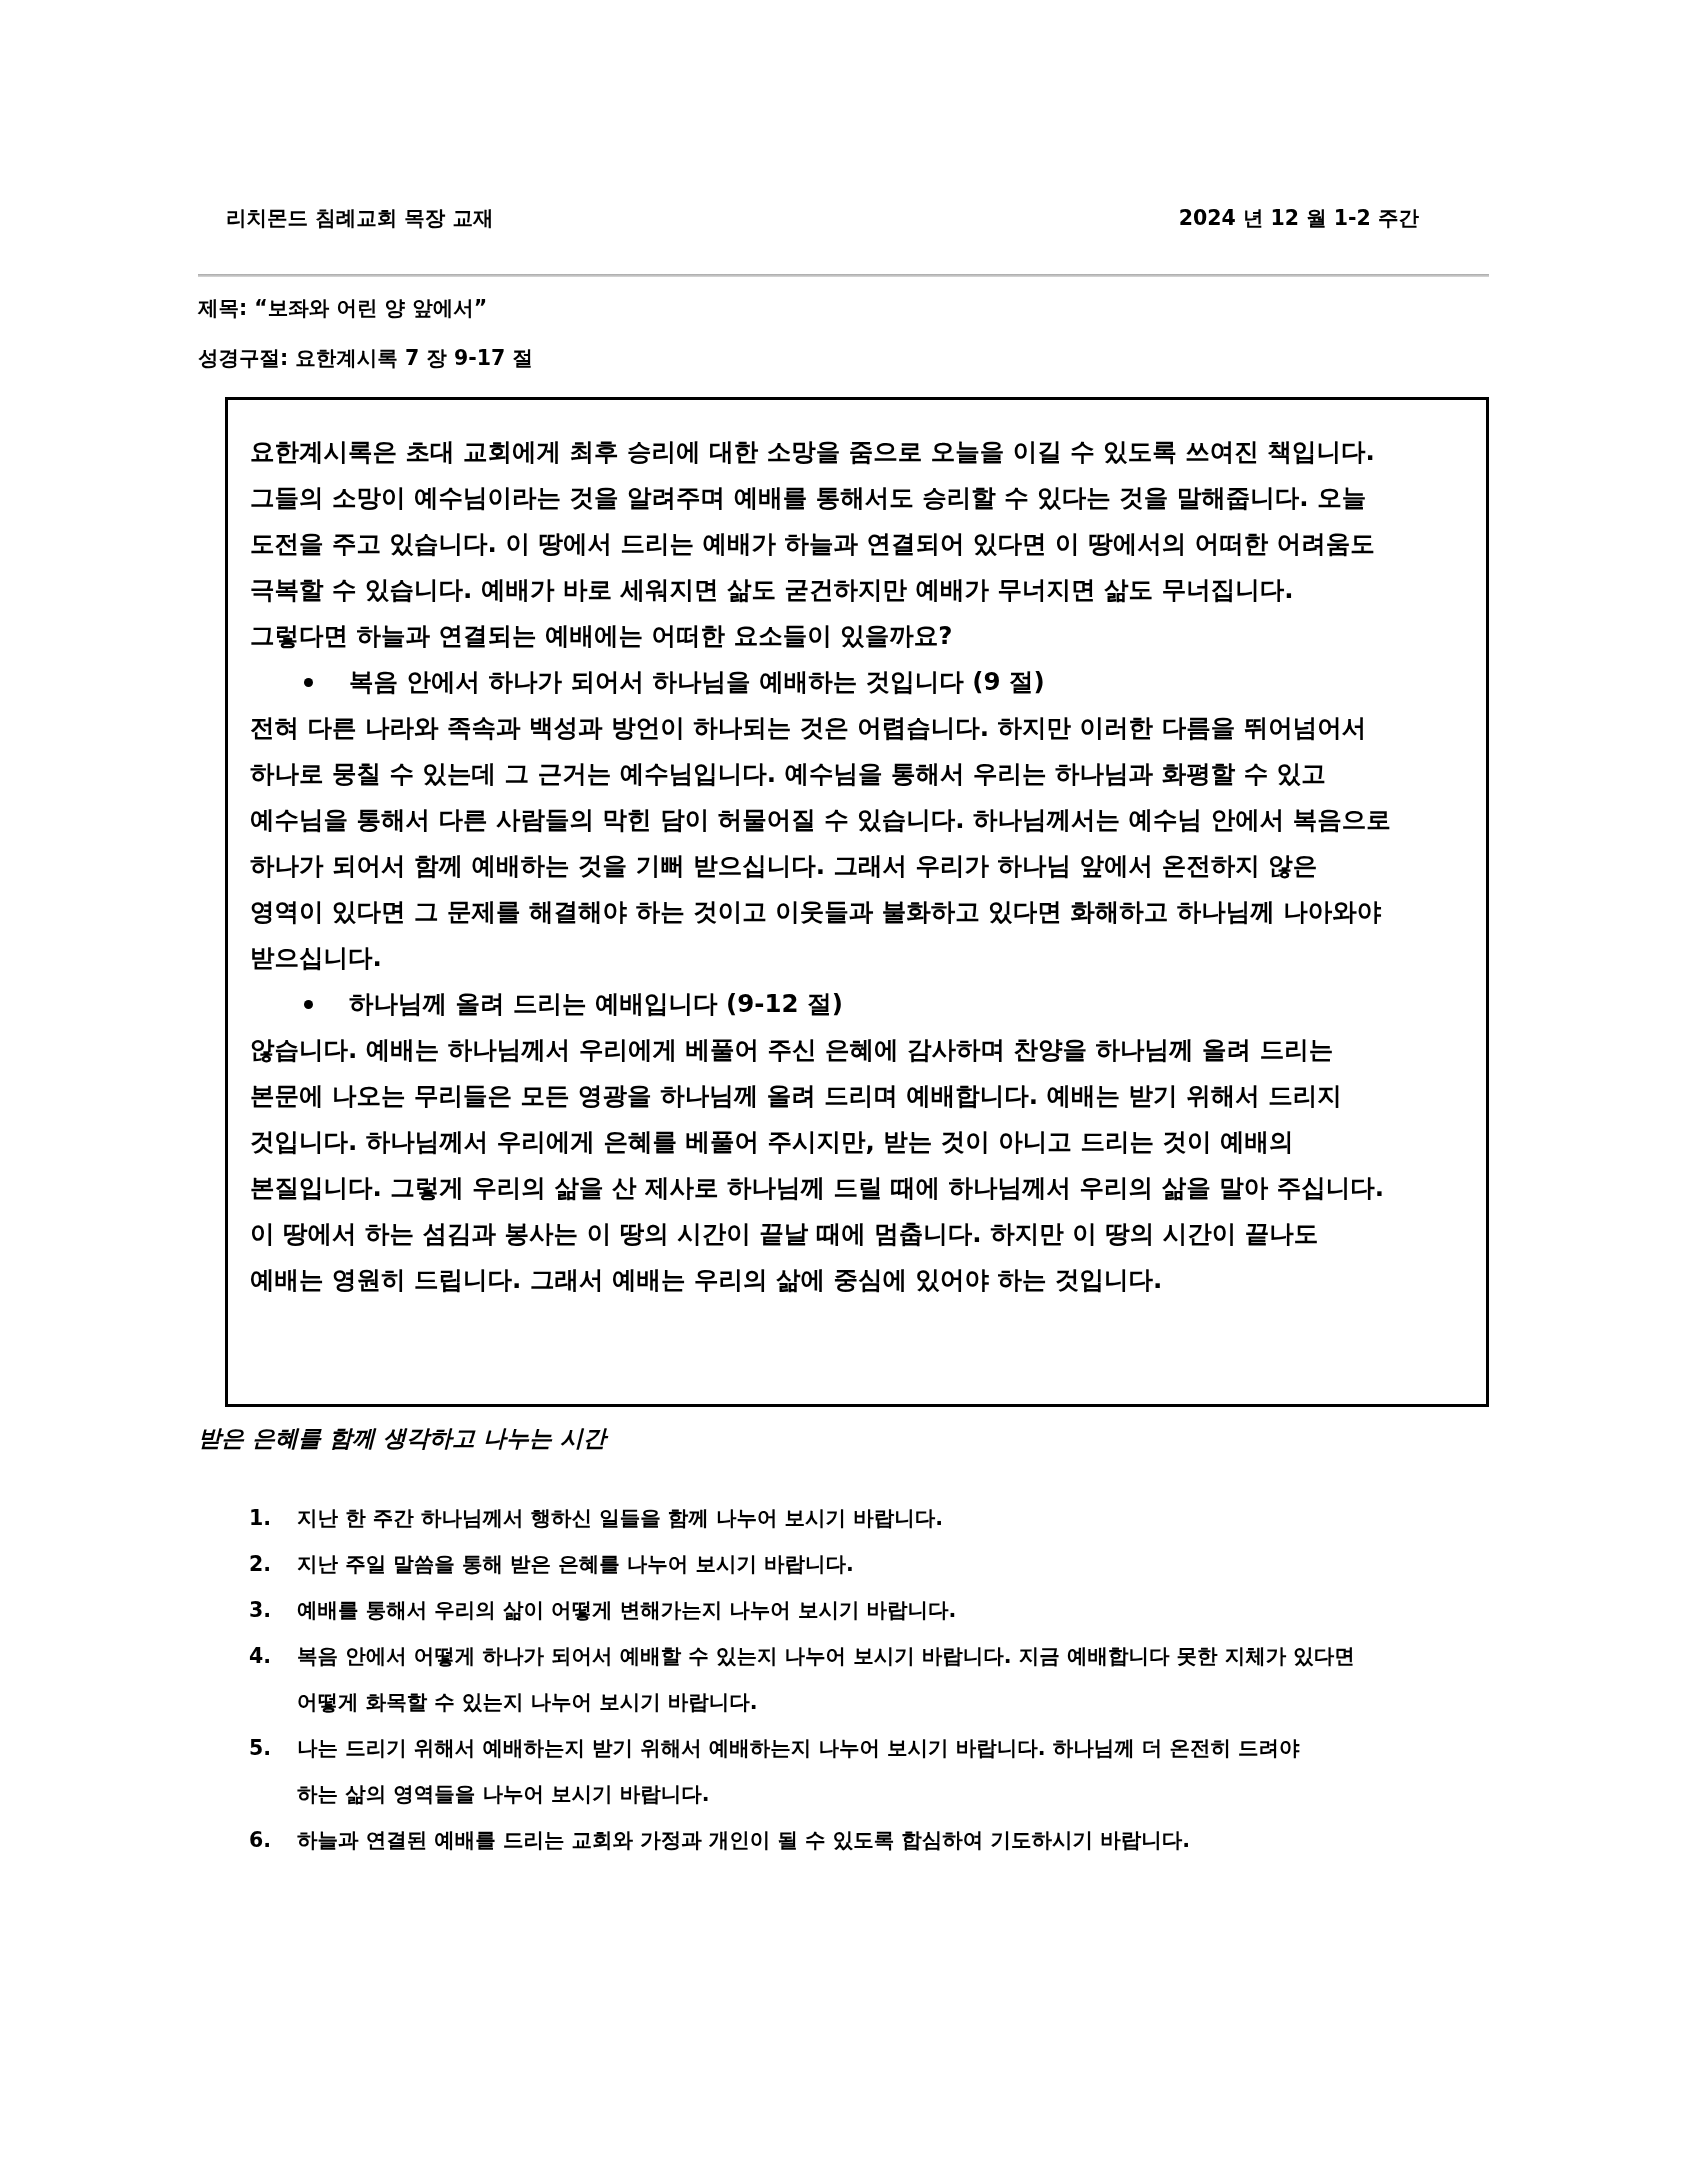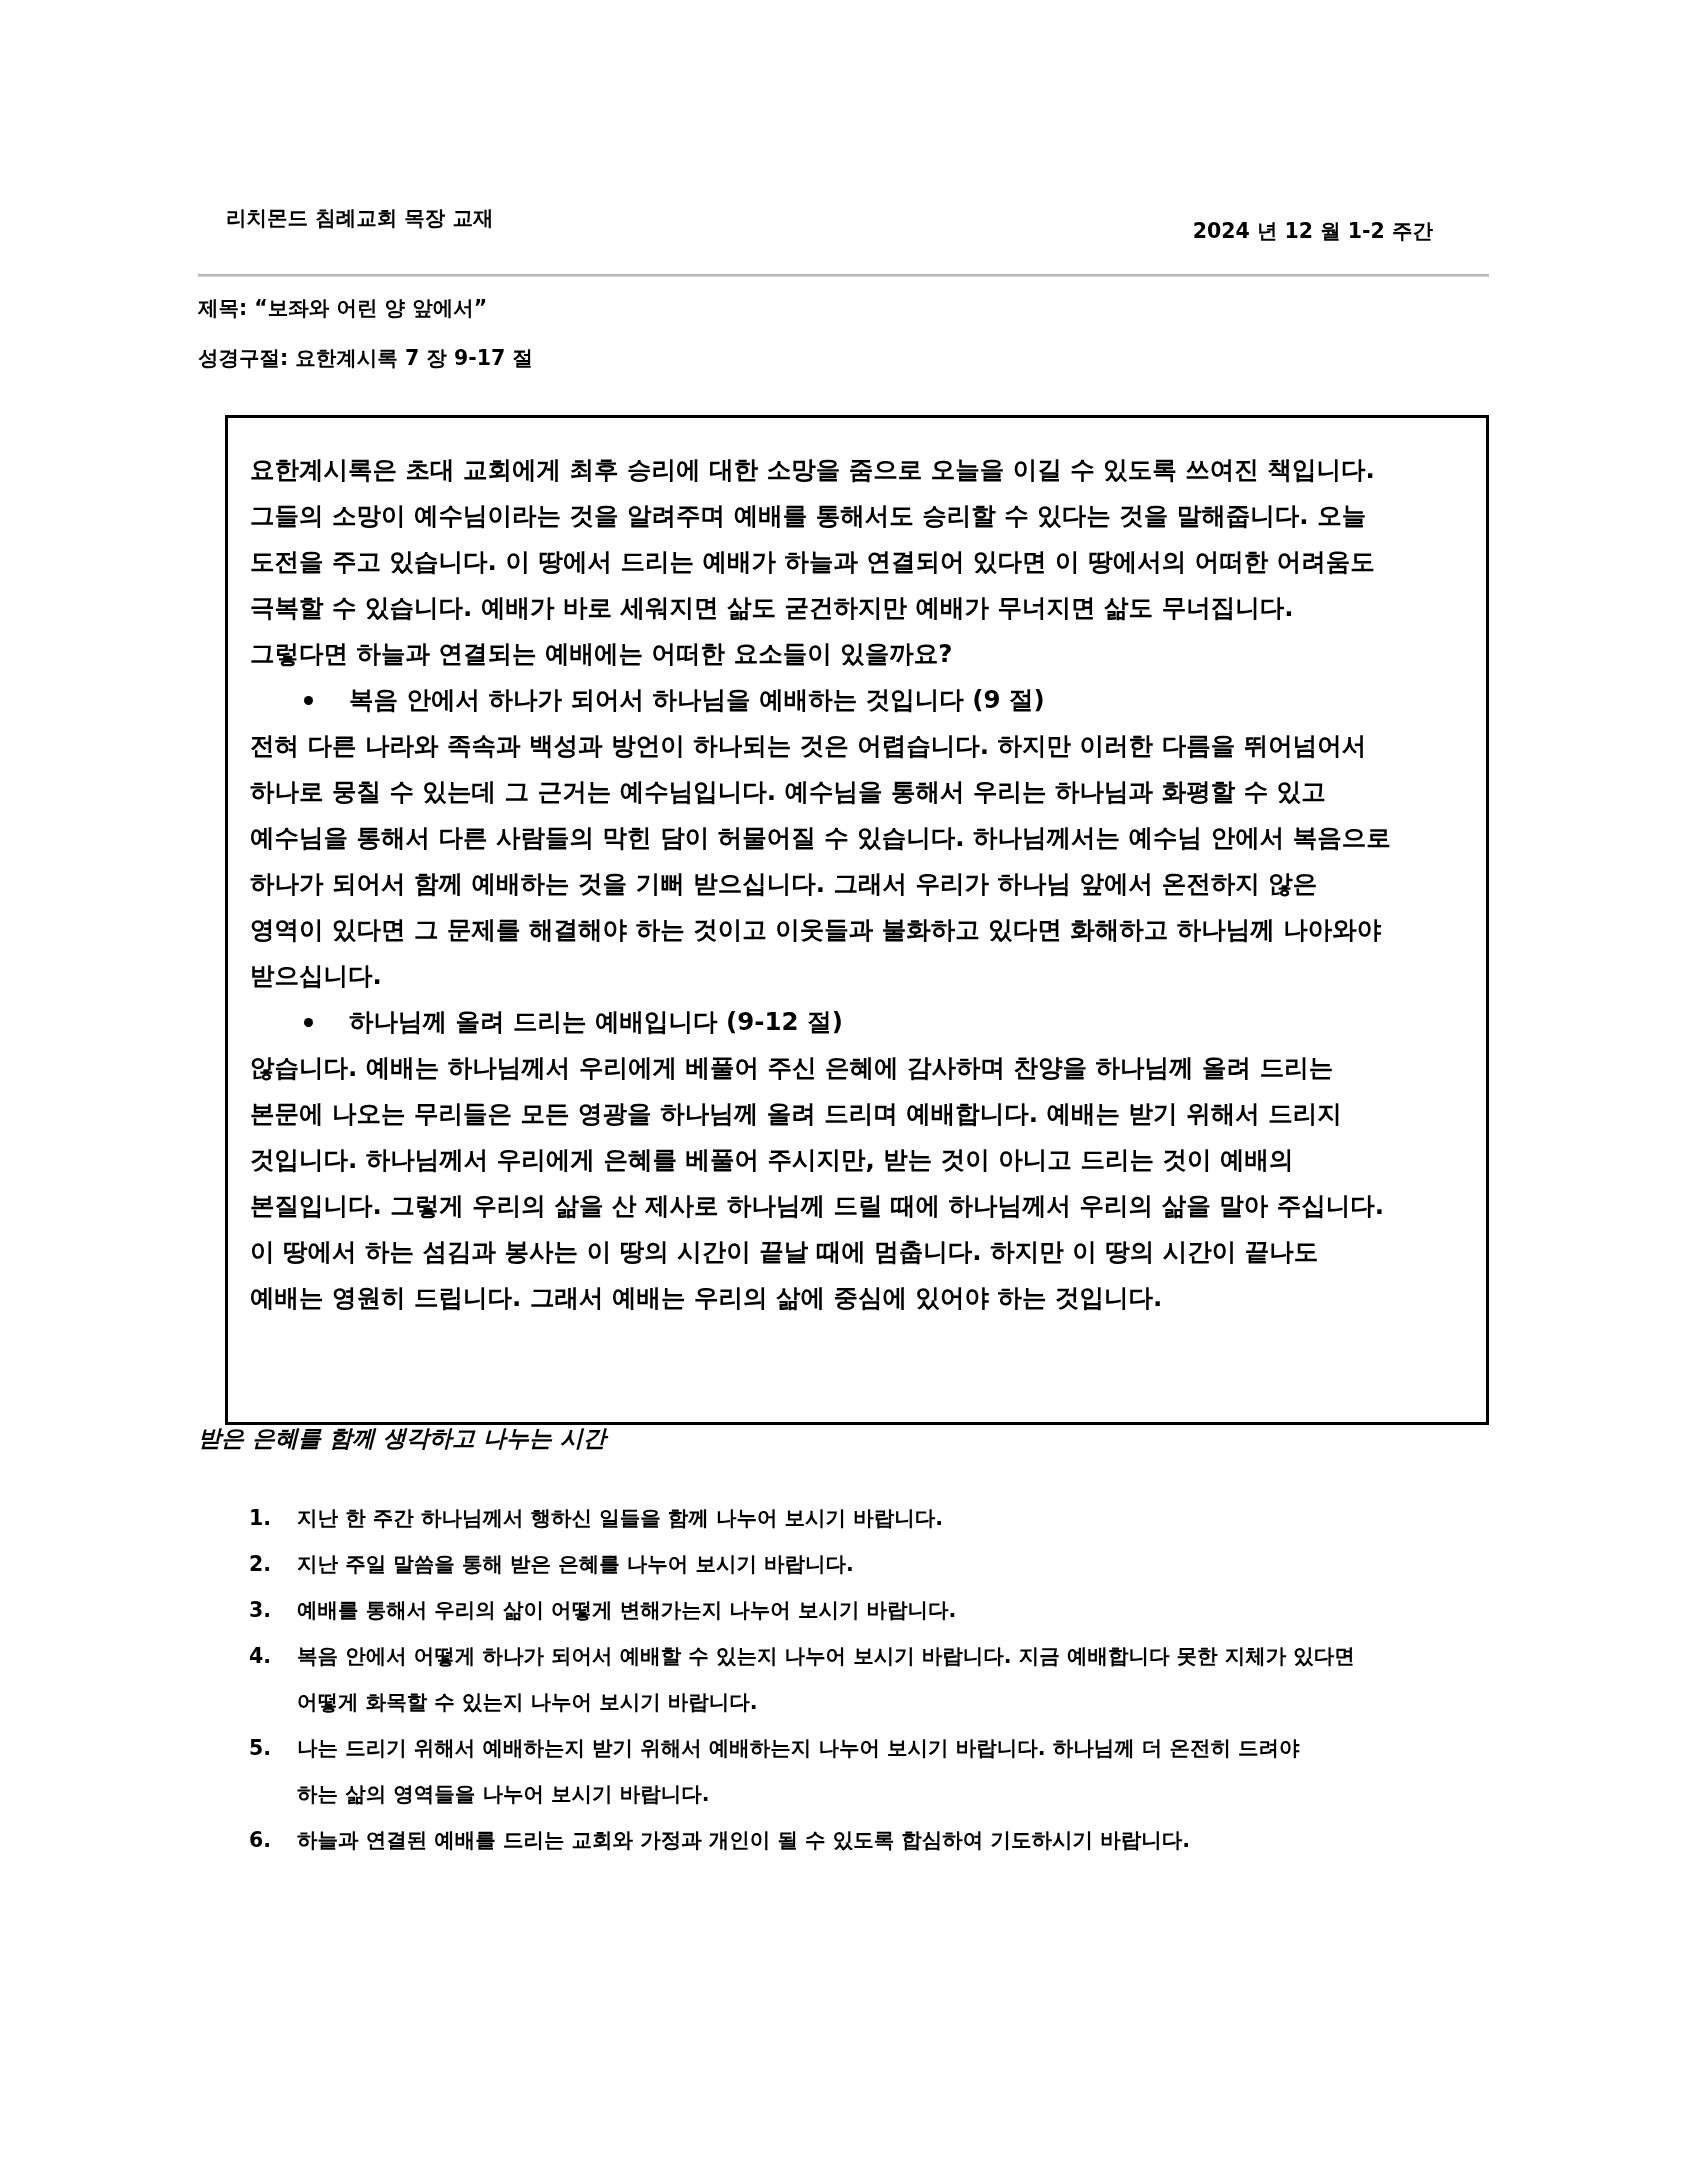--- a/index.html
+++ b/index.html
@@ -4,29 +4,29 @@
 <style>
   html, body { margin: 0; padding: 0; background: #ffffff; }
   body {
     width: 1687px; height: 2183px; position: relative; overflow: hidden;
     font-family: "DejaVu Sans", "Liberation Sans", sans-serif;
     color: #000000; font-weight: bold;
   }
   .abs { position: absolute; white-space: nowrap; }
   .hdr { font-size: 20.5px; line-height: 26.5px; }
   #hdr-left { left: 198px; top: 205px; margin-left: 28px; }
-  #hdr-right { right: 254px; top: 205px; margin-top: 13px; }
+  #hdr-right { right: 268px; top: 205px; }
   #sep { position: absolute; left: 198px; top: 274px; width: 1291px; height: 2.6px;
          background: linear-gradient(#a8a8a8, #d9d9d9); }
   .meta { font-size: 20.5px; line-height: 26.5px; left: 198px; }
   #title-line { top: 295px; }
   #verse-line { top: 345px; }
 
   #box { position: absolute; left: 225px; top: 397px; width: 1258px; height: 1004px;
-         border: 3.3px solid #000; box-sizing: content-box; margin-top: 18px; }
+         border: 3.3px solid #000; box-sizing: content-box; }
   #box-body { position: absolute; left: 22px; top: 29px; right: 13.2px;
               font-size: 24.5px; line-height: 46px; }
   .bline { white-space: nowrap; height: 46px; }
   .bullet-line { white-space: nowrap; height: 46px; position: relative; padding-left: 99px; }
   .bullet-dot { position: absolute; left: 54px; top: 18.5px; width: 9.3px; height: 9.3px; border-radius: 50%; background: #000; }
 
   #share-heading { left: 198px; top: 1425px; font-size: 23px; line-height: 26.5px; font-style: italic; }
   #share-list { position: absolute; left: 249px; top: 1502px; font-size: 20.5px; }
   .qitem { position: relative; padding-left: 48px; }
   .qnum { position: absolute; left: 0; top: 0; }

